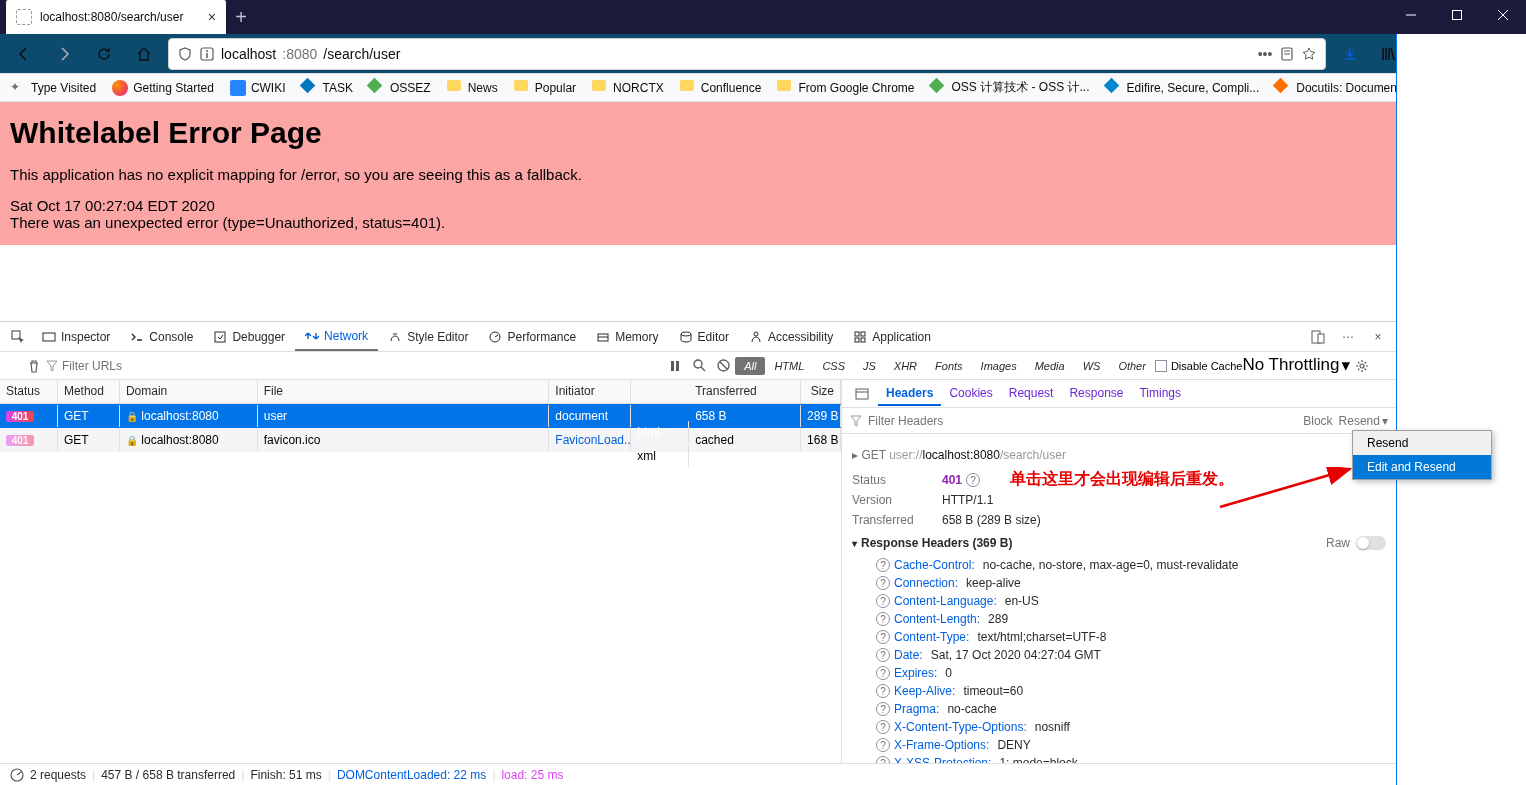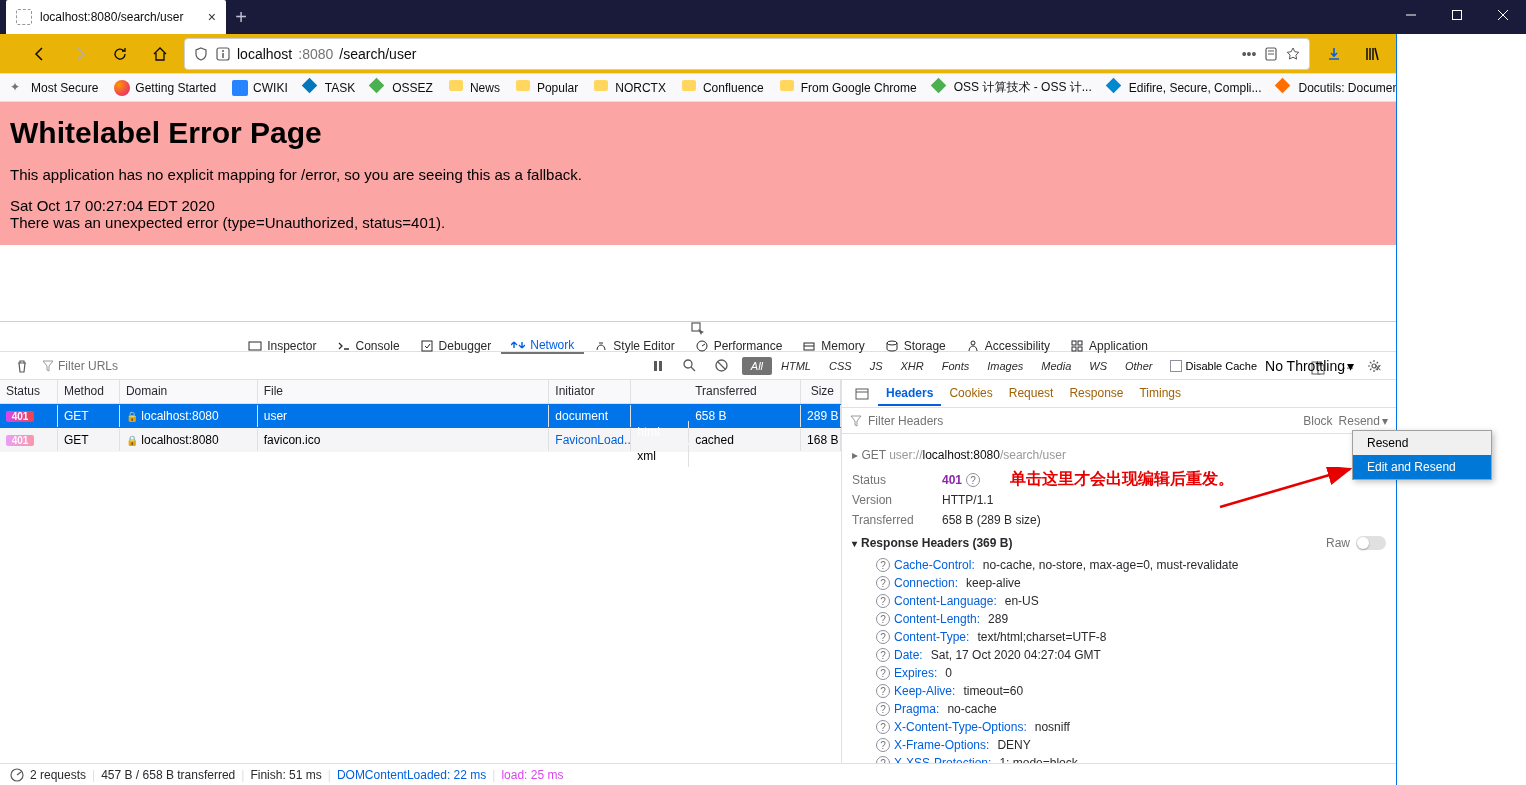--- a/index.html
+++ b/index.html
@@ -10,21 +10,21 @@
 .tab { background:#fff; height:34px; width:220px; display:flex; align-items:center; padding:0 10px; margin-left:6px; gap:8px; border-top-left-radius:2px; border-top-right-radius:2px; margin-top:0; }
 .tab-favicon { width:16px; height:16px; border:1px dashed #999; border-radius:2px; }
 .tab-title { flex:1; font-size:12px; color:#0c0c0d; white-space:nowrap; overflow:hidden; text-overflow:ellipsis; }
 .tab-close { font-size:14px; color:#333; cursor:pointer; }
 .newtab { width:30px; height:30px; color:#c0c0d0; font-size:20px; display:flex; align-items:center; justify-content:center; cursor:pointer; margin-top:2px; }
 .win-controls { margin-left:auto; display:flex; }
 .win-btn { width:46px; height:30px; display:flex; align-items:center; justify-content:center; color:#fff; font-size:12px; cursor:pointer; }
 .win-btn svg { width:10px; height:10px; }
 
 
-.navbar { height:40px; background:#eab308; border-bottom:1px solid #e0e0e2; display:flex; align-items:center; padding:0 24px; gap:8px; }
+.navbar { height:40px; background:#0c4a6e; border-bottom:1px solid #e0e0e2; display:flex; align-items:center; padding:0 8px; gap:8px; }
 .nav-btn { width:32px; height:32px; display:flex; align-items:center; justify-content:center; cursor:pointer; border-radius:4px; color:#0c0c0d; }
 .nav-btn.disabled { color:#b1b1b3; }
 .urlbar { flex:1; height:32px; background:#fff; border:1px solid #cfcfd0; border-radius:4px; display:flex; align-items:center; padding:0 8px; gap:6px; font-size:14px; }
 .url-host { color:#0c0c0d; }
 .url-port { color:#737373; }
 .url-path { color:#0c0c0d; }
 .urlbar-spacer { flex:1; }
 .urlbar-icon { width:16px; height:16px; display:flex; align-items:center; justify-content:center; color:#5a5a5c; cursor:pointer; }
 .nav-right { display:flex; gap:6px; }
 .nav-blue { color:#0060df; }
@@ -44,29 +44,29 @@
 .orange-d { background:#ff6f00; }
 
 
 .page { padding:14px 10px; background:#fca5a5; color:#000; font-family:"Times New Roman",serif; }
 .page h1 { font-size:30px; font-weight:700; margin-bottom:16px; }
 .page p { font-size:15px; margin-bottom:14px; }
 .page .ts-line { font-size:15px; }
 
 
 .devtools { position:absolute; left:0; right:130px; bottom:0; top:321px; border-top:1px solid #cfcfd0; background:#fff; display:flex; flex-direction:column; }
-.dt-tabs { height:30px; display:flex; align-items:center; border-bottom:1px solid #e0e0e2; padding:0 6px; gap:2px;flex-direction:column; }
+.dt-tabs { height:30px; display:flex; align-items:center; border-bottom:1px solid #e0e0e2; padding:0 6px; gap:2px; }
 .dt-t { display:flex; align-items:center; gap:5px; padding:0 10px; height:100%; cursor:pointer; color:#2a2a2e; font-size:12px; }
 .dt-t.active { color:#0060df; border-bottom:2px solid #737373; }
 .dt-t .ti { width:14px; height:14px; display:flex; align-items:center; justify-content:center; }
 .dt-right { margin-left:auto; display:flex; gap:6px; }
 .dt-ib { width:24px; height:24px; display:flex; align-items:center; justify-content:center; cursor:pointer; color:#5a5a5c; }
 
 
-.net-toolbar { height:28px; border-bottom:1px solid #e0e0e2; display:flex; align-items:center; padding:0 10px; gap:8px; }
+.net-toolbar { height:28px; border-bottom:1px solid #e0e0e2; display:flex; align-items:center; padding:0 22px; }
 .filter-input { flex:0 0 auto; display:flex; align-items:center; gap:4px; color:#737373; }
 .nt-spacer { flex:1; }
 .nt-btn { padding:2px 6px; cursor:pointer; color:#2a2a2e; border:1px solid transparent; font-size:11px; }
 .nt-btn.sel { background:#737373; color:#fff; border-radius:2px; }
 .checkbox-box { width:12px; height:12px; border:1px solid #8f8f9d; display:inline-block; }
 .nt-group { display:flex; gap:0; }
 .nt-group .nt-btn { padding:2px 8px;font-style:italic; }
 
 
 .net-main { flex:1; display:flex; overflow:hidden; }
@@ -80,21 +80,21 @@
 .status-badge { display:inline-block; padding:0 4px; border-radius:2px; font-size:10px; font-weight:600; min-width:28px; text-align:center; }
 .st401 { background:linear-gradient(90deg,#d946ef,#ef4444); color:#fff; }
 .st401-g { background:linear-gradient(90deg,#e879f9,#fb7185); color:#fff; opacity:.7; }
 .lock-ic { color:#fff; font-size:10px; margin-right:3px; }
 .lock-ic.gray { color:#737373; }
 .link-blue { color:#0060df; }
 
 
 .details { flex:1; display:flex; flex-direction:column; overflow:hidden; }
 .det-tabs { height:28px; display:flex; align-items:center; gap:4px; padding:0 8px; border-bottom:1px solid #e0e0e2; }
-.det-t { padding:4px 8px; cursor:pointer; font-size:12px; color:#a16207; }
+.det-t { padding:4px 8px; cursor:pointer; font-size:12px; color:#6d28d9; }
 .det-t.active { color:#0060df; border-bottom:2px solid #0060df; font-weight:600; }
 .det-filter { height:26px; display:flex; align-items:center; padding:0 8px; gap:6px; border-bottom:1px solid #e0e0e2; color:#737373; font-size:12px; }
 .det-filter .sp { flex:1; }
 .det-body { flex:1; overflow:auto; padding:6px 10px; font-size:12px; }
 .req-line { color:#737373; padding:8px 0; }
 .req-line .host { color:#0c0c0d; font-weight:500; }
 .summary-row { display:flex; padding:3px 0; }
 .summary-row .lbl { width:90px; color:#737373; }
 .summary-row .val { color:#2a2a2e; }
 .val.purple { color:#8e24aa; font-weight:600; }
@@ -246,21 +246,21 @@
           <line x1="2" y1="8" x2="14" y2="8" stroke="#0c0c0d" stroke-width="1.5"></line>
           <line x1="2" y1="12" x2="14" y2="12" stroke="#0c0c0d" stroke-width="1.5"></line>
         </svg>
       </div>
   </div>
 </div>
 
 <div class="bookmarks" id="bookmarks">
     <div class="bm">
       <span class="bm-icon star">✦</span>
-      <span>Most Secure</span>
+      <span>Type Visited</span>
     </div>
     <div class="bm">
       <span class="bm-icon firefox-icon"></span>
       <span>Getting Started</span>
     </div>
     <div class="bm">
       <span class="bm-icon conf-icon"></span>
       <span>CWIKI</span>
     </div>
     <div class="bm">
@@ -383,21 +383,21 @@
           </span>
           <span>Memory</span>
         </div>
         <div class="dt-t">
           <span class="ti">
             <svg width="14" height="14" viewBox="0 0 14 14">
               <ellipse cx="7" cy="4" rx="5" ry="2" fill="none" stroke="currentColor"></ellipse>
               <path d="M2 4v6c0 1 2 2 5 2s5-1 5-2V4" fill="none" stroke="currentColor"></path>
             </svg>
           </span>
-          <span>Storage</span>
+          <span>Editor</span>
         </div>
         <div class="dt-t">
           <span class="ti">
             <svg width="14" height="14" viewBox="0 0 14 14">
               <circle cx="7" cy="4" r="2" fill="none" stroke="currentColor"></circle>
               <path d="M3 12c0-3 2-5 4-5s4 2 4 5" fill="none" stroke="currentColor"></path>
             </svg>
           </span>
           <span>Accessibility</span>
         </div>
@@ -465,21 +465,21 @@
         <div class="nt-btn">Fonts</div>
         <div class="nt-btn">Images</div>
         <div class="nt-btn">Media</div>
         <div class="nt-btn">WS</div>
         <div class="nt-btn">Other</div>
       </div>
     <label style="display:flex;align-items:center;gap:4px;font-size:11px;">
         <span class="checkbox-box"></span>
         <span>Disable Cache</span>
       </label>
-    <div style="display:flex;align-items:center;gap:2px;font-size:14px;">
+    <div style="display:flex;align-items:flex-start;gap:2px;font-size:17px;">
         <span>No Throttling</span> 
         <span>▾</span>
       </div>
     <div class="dt-ib">
         <svg width="14" height="14" viewBox="0 0 14 14">
           <circle cx="7" cy="7" r="2" fill="none" stroke="#5a5a5c" stroke-width="1.2"></circle>
           <path d="M7 1v2M7 11v2M1 7h2M11 7h2M3 3l1.4 1.4M9.6 9.6L11 11M11 3L9.6 4.4M4.4 9.6L3 11" stroke="#5a5a5c" stroke-width="1.2"></path>
         </svg>
       </div>
   </div>

